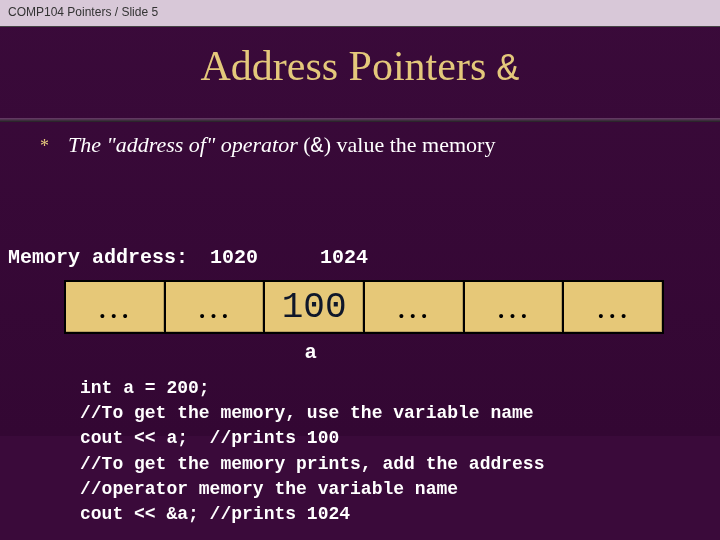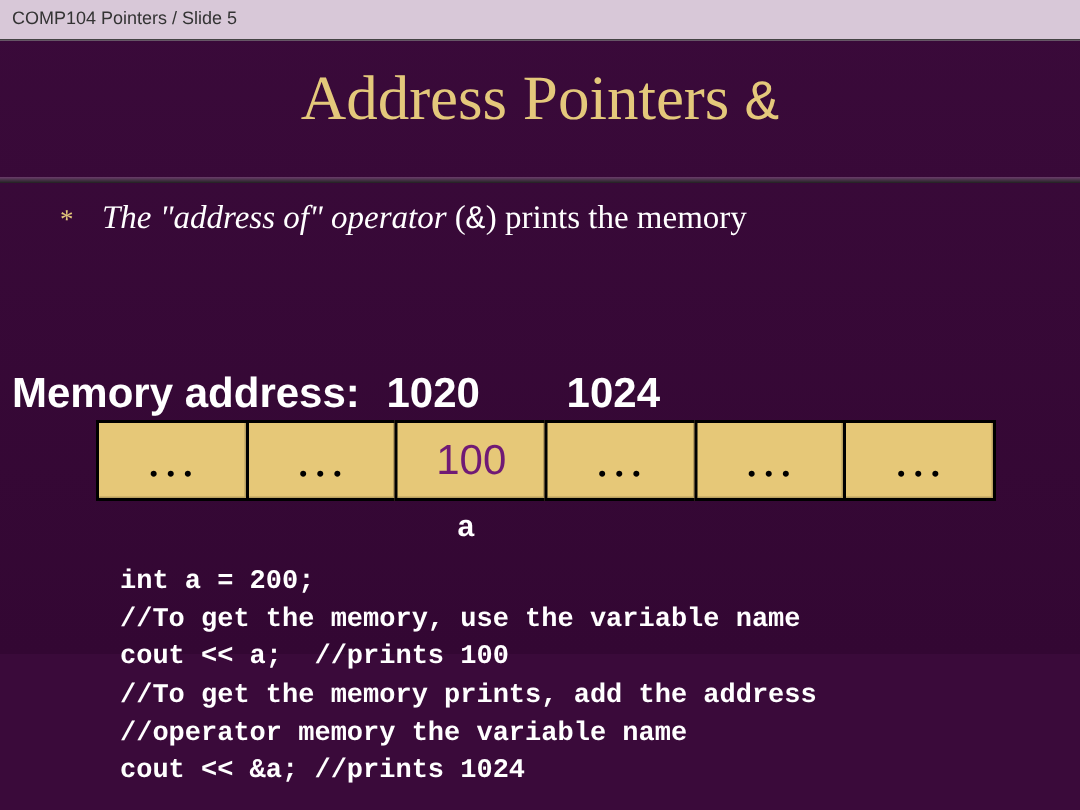--- a/index.html
+++ b/index.html
@@ -99,23 +99,23 @@
     background: #e4c87b;
   }
   .usage .monob {
     font-family: "Courier New", monospace;
     font-weight: bold;
   }
   .memaddr {
     position: absolute;
     top: 246px;
     left: 8px;
-    font-family: Liberation Sans, sans-serif;
-    font-weight: bold;
-    font-size: 28px;
+    font-family: Liberation Mono, monospace;
+    font-weight: bold;
+    font-size: 20px;
     color: #fff;
   }
   .memaddr .n1 { display:inline-block; margin-left: 10px;}
   .memaddr .n2 { display:inline-block; margin-left: 50px;}
   .memory-row {
     position: absolute;
     top: 280px;
     left: 64px;
     width: 600px;
     height: 54px;
@@ -132,23 +132,23 @@
     justify-content: center;
   }
   .cell:last-child { border-right: 2px solid #000; }
   .dots {
     font-family: "Times New Roman", serif;
     color: #000;
     font-size: 34px;
     letter-spacing: 2px;
   }
   .hundred {
-    font-family: Liberation Sans, sans-serif;
-    color: #701a75;
-    font-size: 28px;
+    font-family: Liberation Mono, monospace;
+    color: #0f172a;
+    font-size: 36px;
   }
   .alabel {
     position: absolute;
     top: 340px;
     left: 305px;
     font-family: Arial, sans-serif;
     font-size: 20px;
     font-weight: bold;
     color: #fff;
   }
@@ -174,21 +174,21 @@
 
   <div class="title">
     <span>Address Pointers </span><span class="amp">&amp;</span>
   </div>
 
   <div class="rule"></div>
 
   <div class="body">
     <div class="line1">
       <span class="star">*</span>
-      <span class="italic">The "address of"  operator</span><span> (</span><span class="mono">&amp;</span><span>) prints the memory</span>
+      <span class="italic">The "address of"  operator</span><span> (</span><span class="mono">&amp;</span><span>) value the memory</span>
     </div>
   </div>
 
   <div class="memaddr">
     <span>Memory address:</span>
     <span class="n1">1020</span>
     <span class="n2">1024</span>
   </div>
 
   <div class="memory-row">

